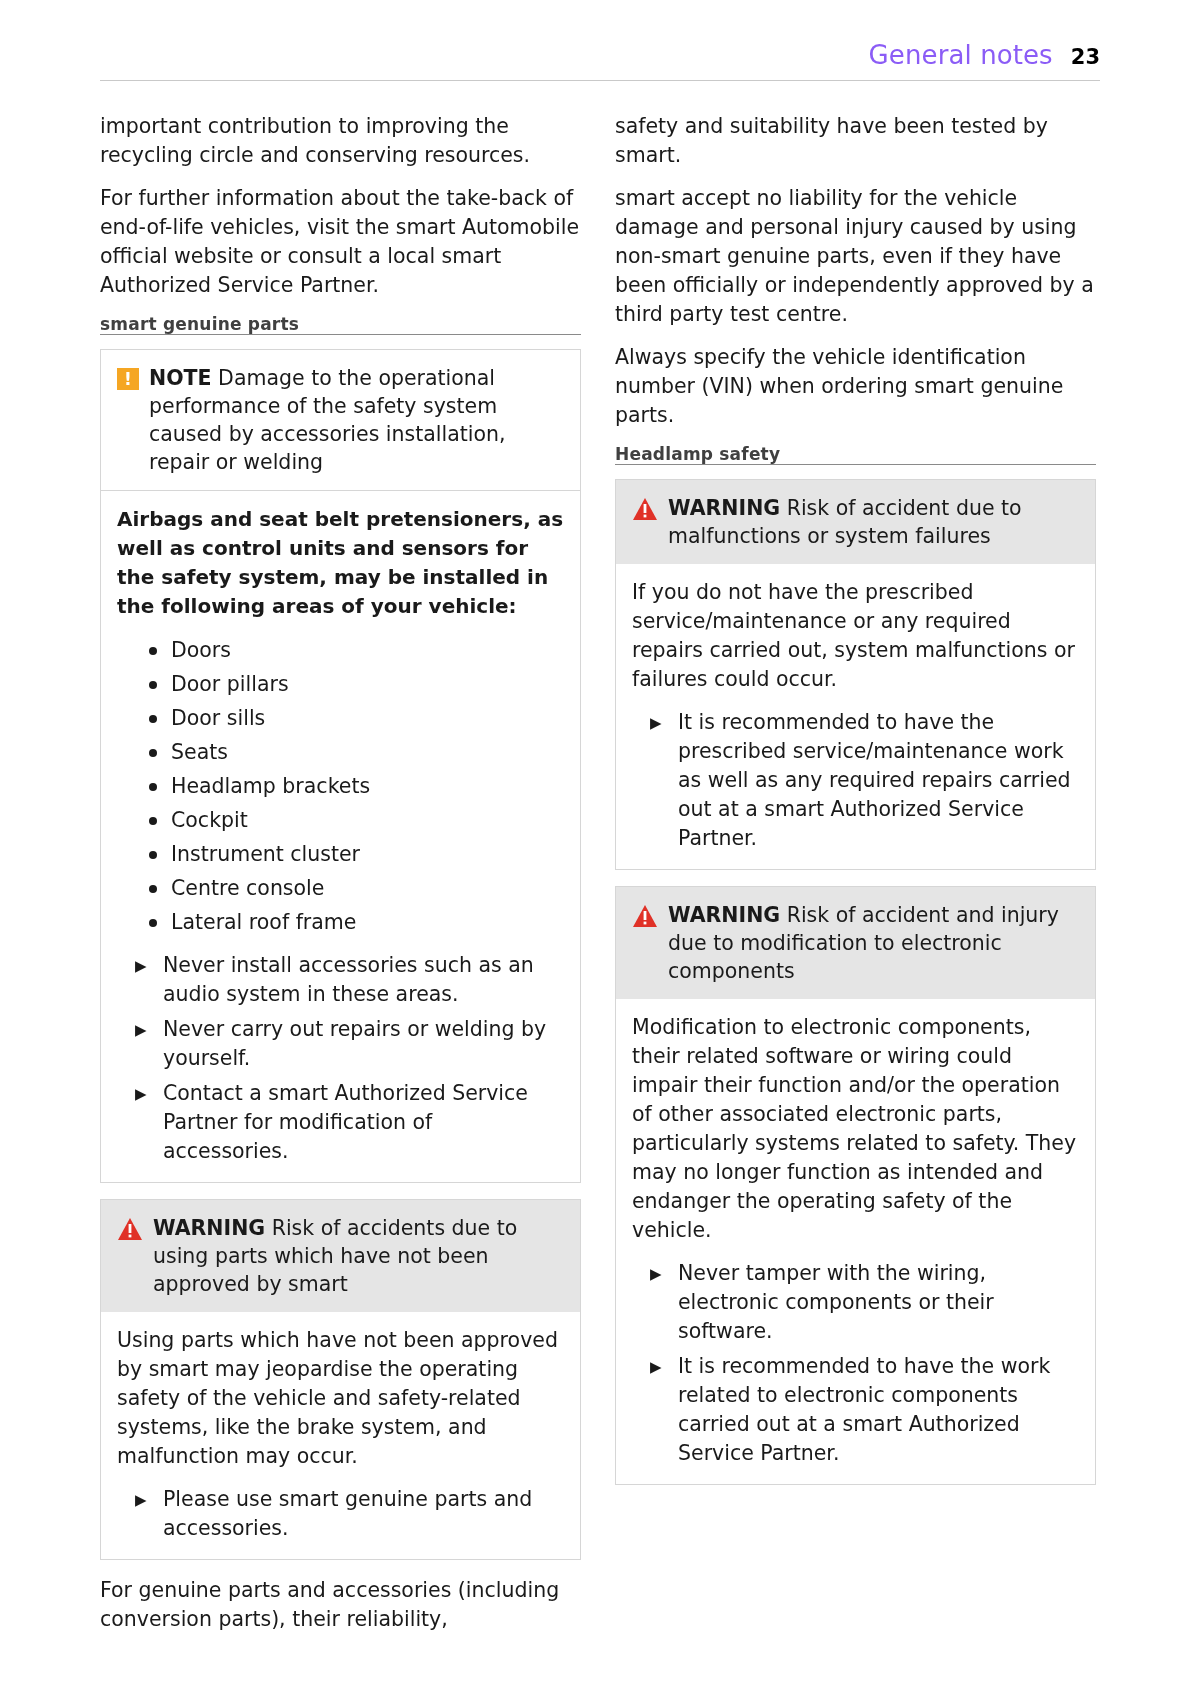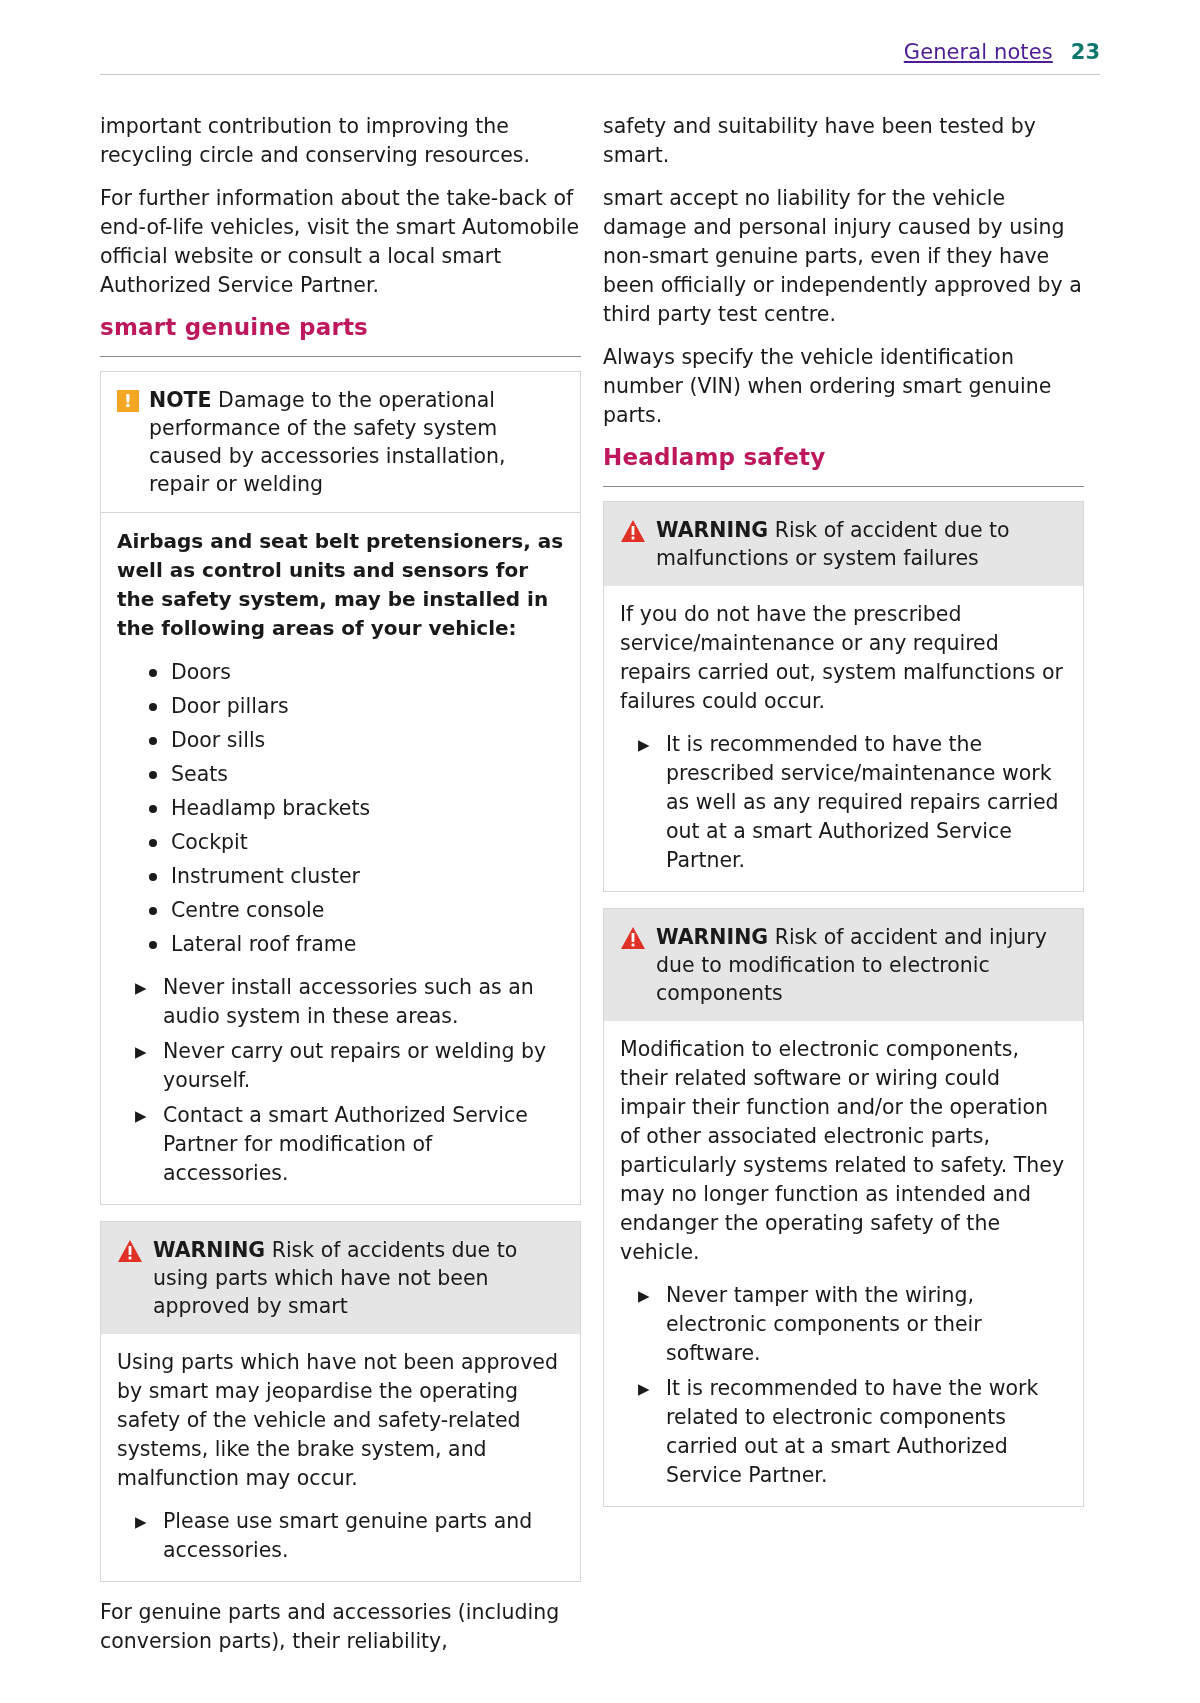--- a/index.html
+++ b/index.html
@@ -29,58 +29,57 @@
     right: 100px;
     top: 40px;
     display: flex;
     justify-content: flex-end;
     align-items: baseline;
     gap: 18px;
     padding-bottom: 10px;
     border-bottom: 1px solid #c9c9c9;
   }
   .header-title {
-    font-size: 21px;
-    color: #4c1d95;
+    font-size: 26px;
+    color: #8b5cf6;
     letter-spacing: 0.1px;
-    text-decoration: underline;
   }
   .header-page {
     font-size: 21px;
     font-weight: bold;
-    color: #0f766e;
+    color: #000000;
   }
 
   
   .columns {
     position: absolute;
     left: 100px;
     top: 112px;
     width: 1000px;
     display: flex;
-    gap: 22px;
+    gap: 34px;
   }
   .col {
     width: 481px;
   }
 
   p.body {
     font-size: 20.5px;
     line-height: 29px;
     margin: 0 0 14px 0;
     color: #1a1a1a;
   }
   p.body:last-child { margin-bottom: 0; }
 
   .subhead {
-    font-size: 23px;
-    font-weight: bold;
-    color: #be185d;
+    font-size: 17px;
+    font-weight: bold;
+    color: #404040;
     margin: 8px 0 0 0;
-    padding-bottom: 16px;
+    padding-bottom: 0;
     border-bottom: 1.5px solid #8a8a8a;
     letter-spacing: 0.2px;
   }
 
   
   .box {
     border: 1px solid #d6d6d6;
     margin-top: 14px;
     margin-bottom: 16px;
     background: #ffffff;

